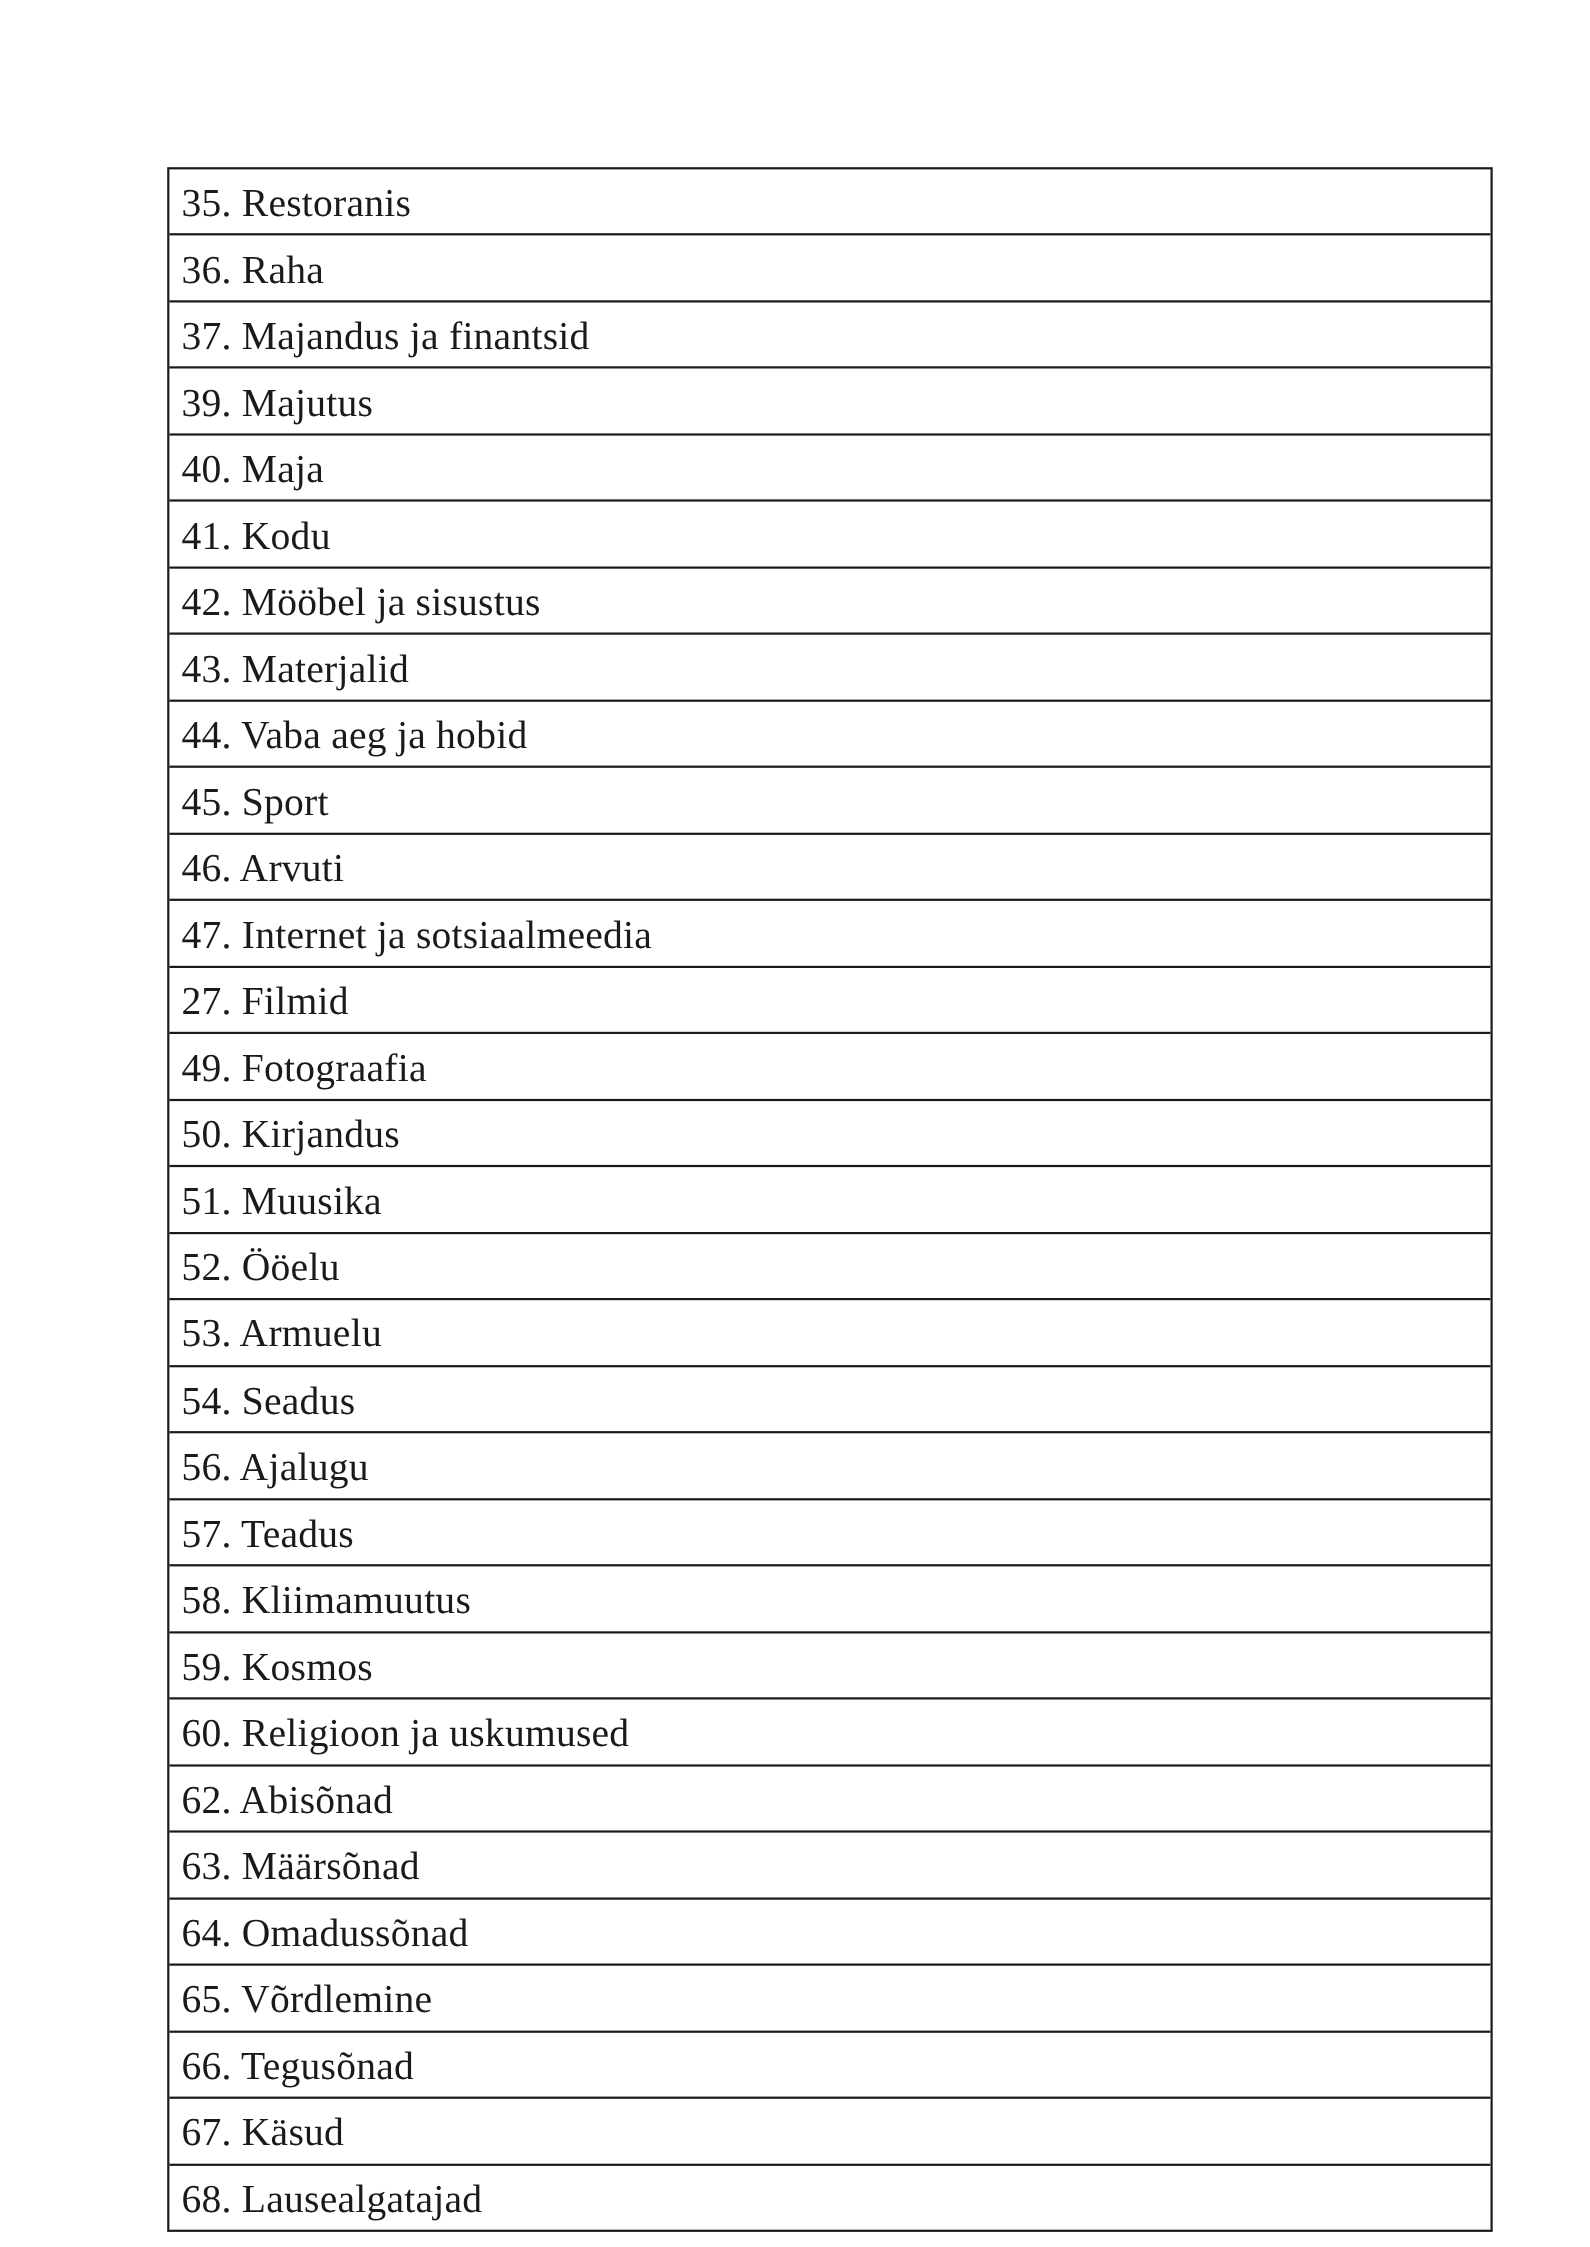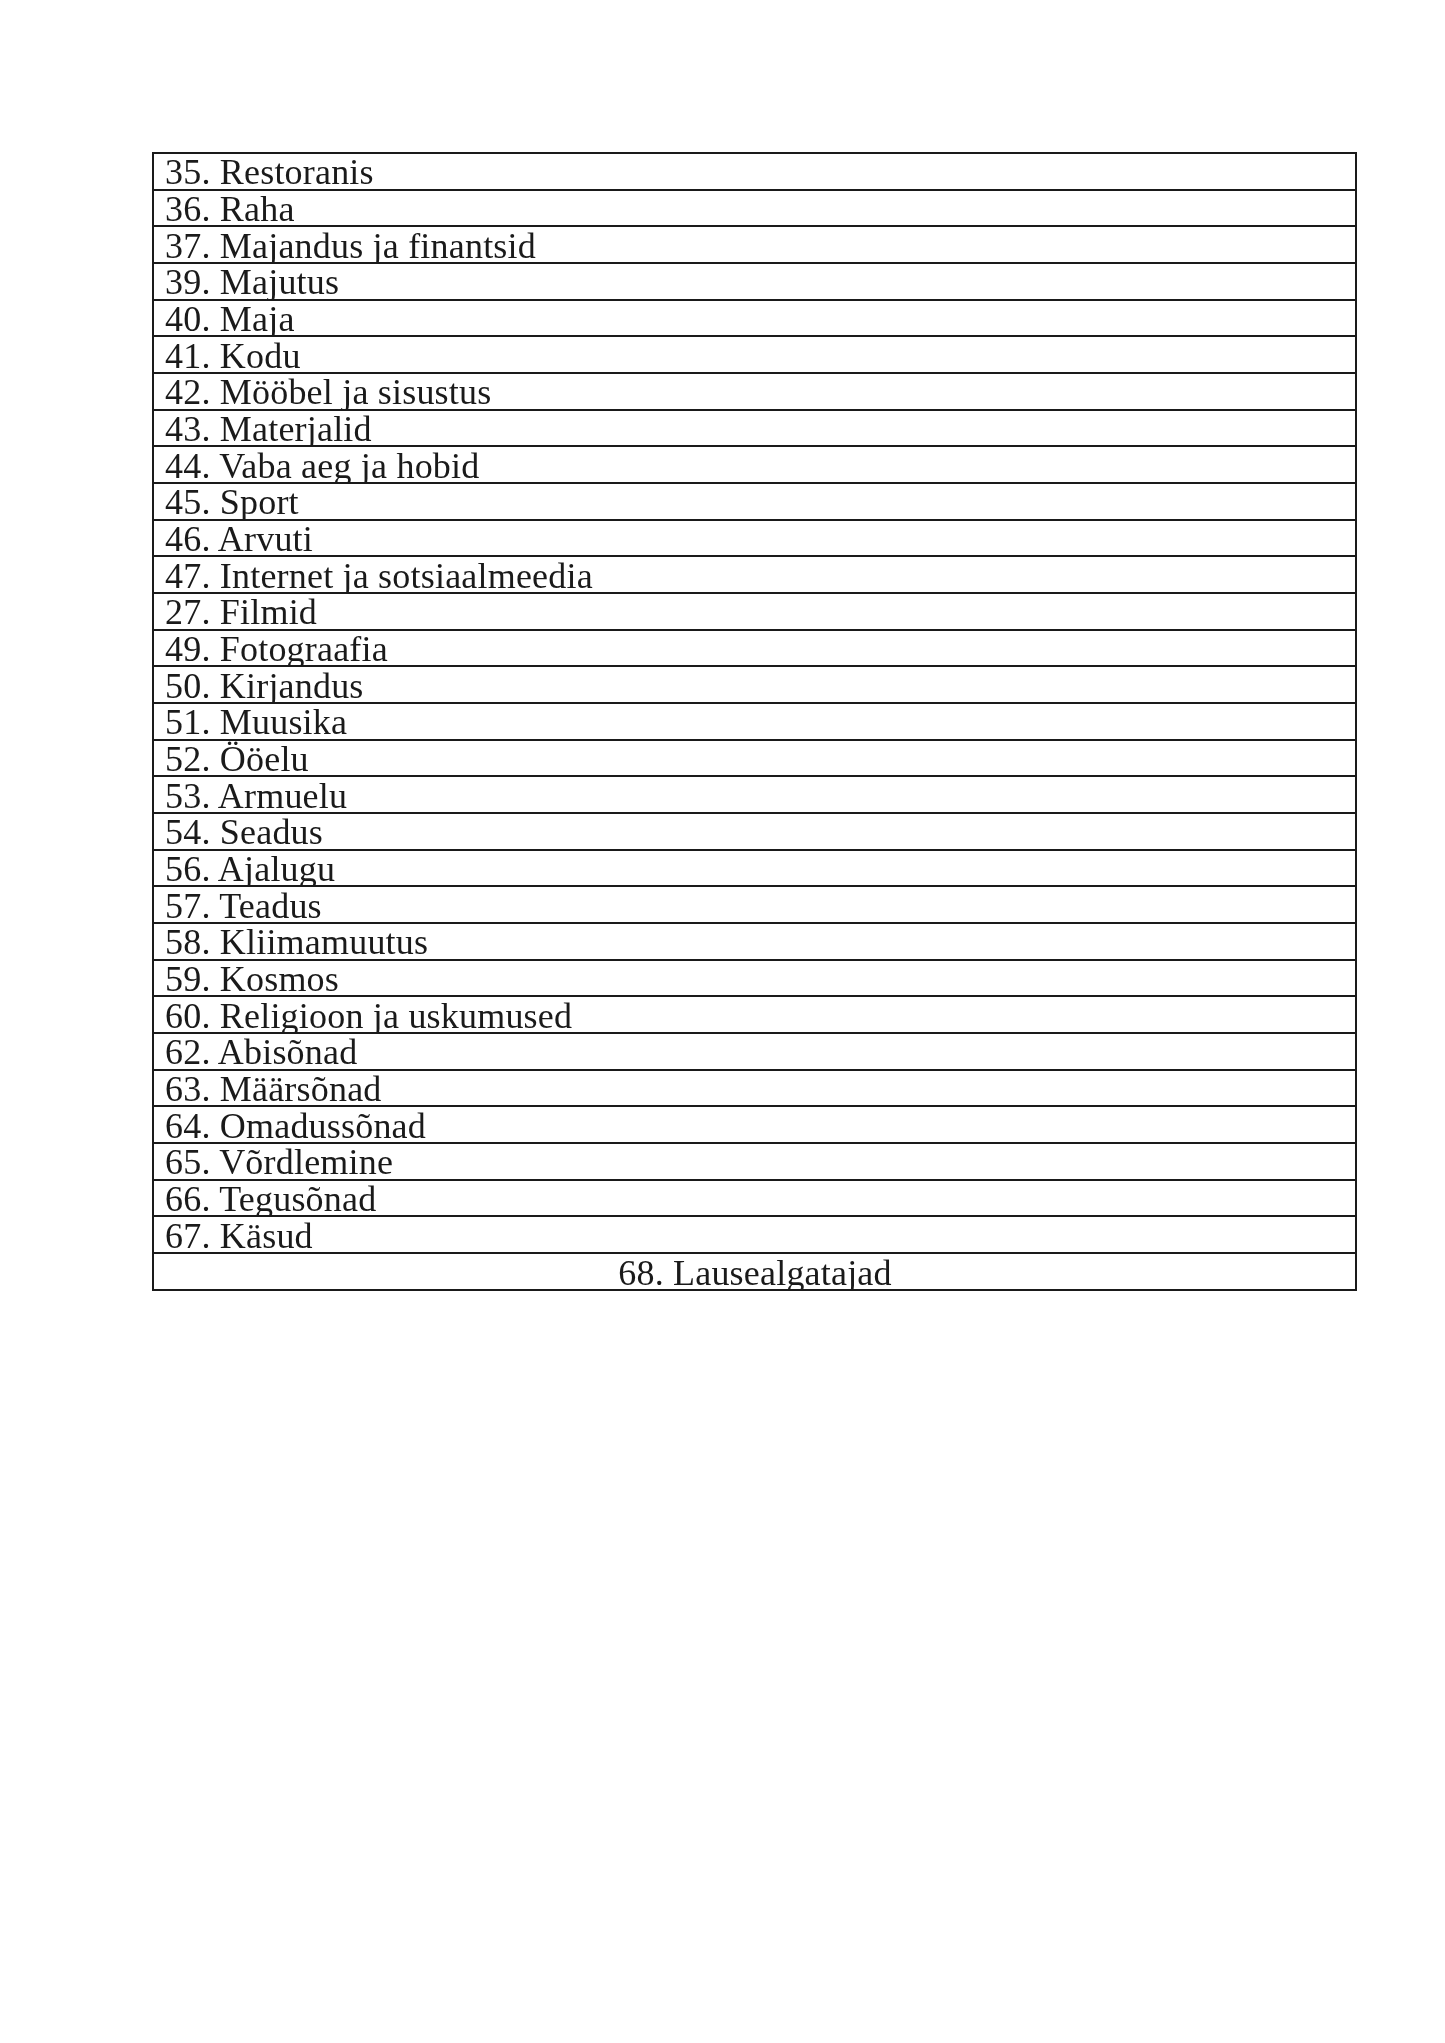--- a/index.html
+++ b/index.html
@@ -14,39 +14,38 @@
     background: #ffffff;
     overflow: hidden;
     font-family: "Liberation Serif", "DejaVu Serif", serif;
     color: #1a1a1a;
   }
   .contents-table {
     position: absolute;
     left: 152px;
     top: 152px;
     width: 1205px;
-    height: 1139px;
+    height: 1877px;
     border: 2px solid #1a1a1a;
     box-sizing: border-box;
     display: flex;
     flex-direction: column;
     background: #ffffff;
   }
   .toc-row {
     flex: 1 1 0;
     border-bottom: 2px solid #1a1a1a;
     display: flex;
     align-items: center;
     box-sizing: border-box;
     padding: 2px 10px 0 11px;
     overflow: hidden;
   }
   .toc-row:last-child {
     border-bottom: none;
-    justify-content: center;
   }
   .toc-row-text {
     font-size: 36px;
     line-height: 1;
     white-space: nowrap;
     letter-spacing: 0.2px;
   }
 </style>
 </head>
 <body>

